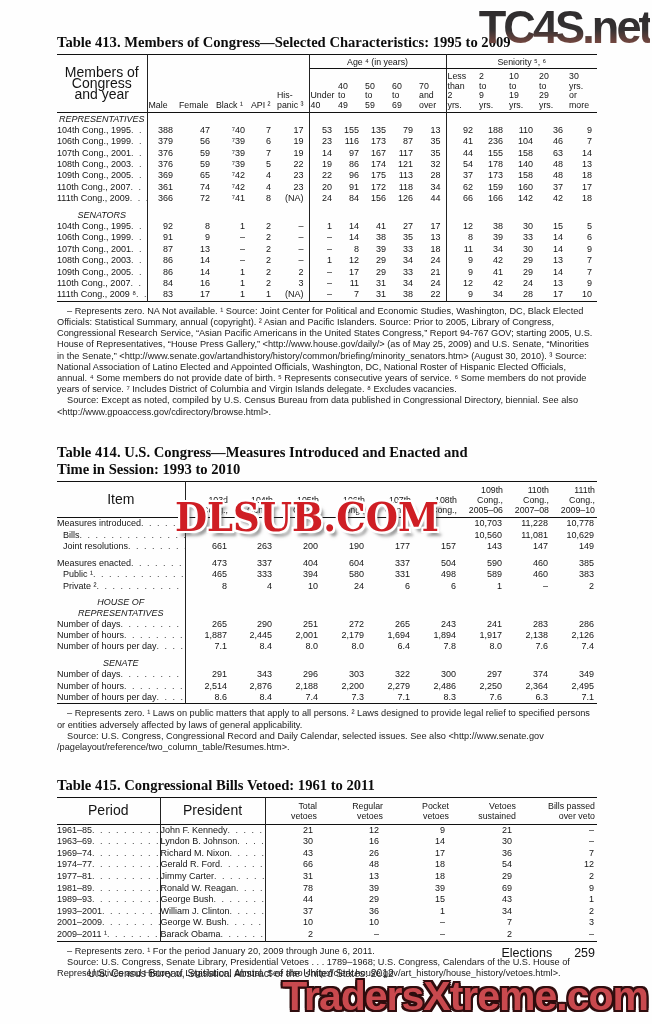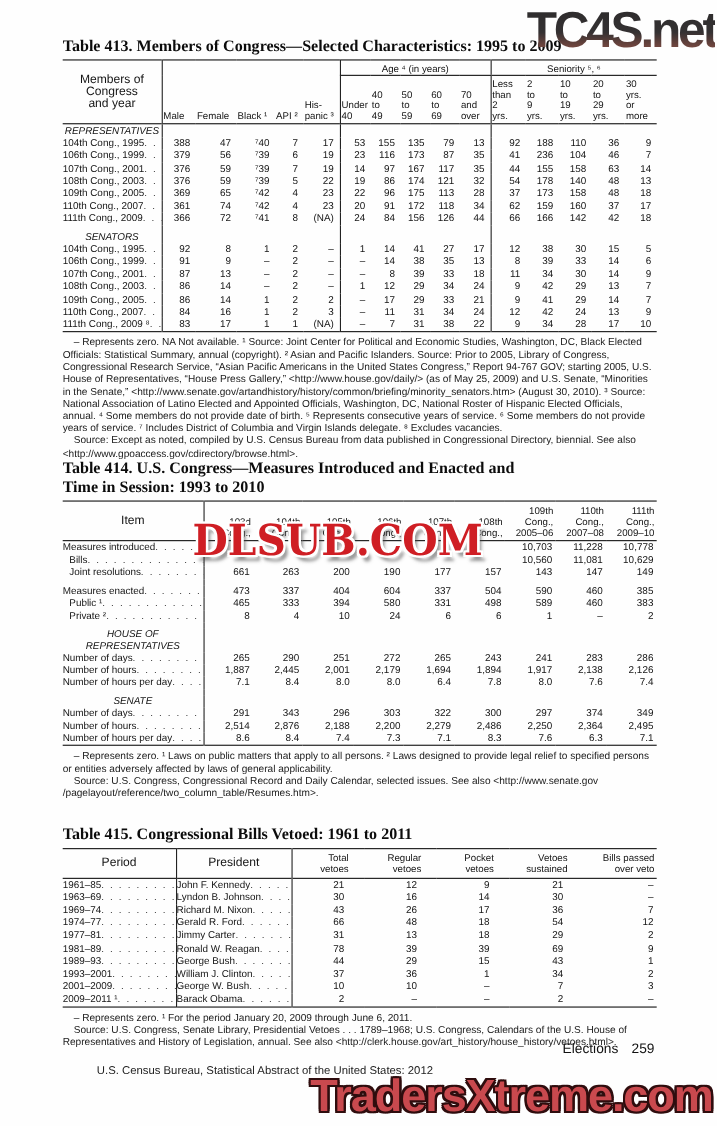--- a/index.html
+++ b/index.html
@@ -12,21 +12,21 @@
   table{border-collapse:collapse;table-layout:fixed;width:540px;}
   td,th{padding:0;font-weight:normal;}
   .vr{border-right:1px solid #222;}
   .vl{border-left:1px solid #222;}
   .rule-table{border-top:1.4px solid #111;border-bottom:1.4px solid #111;}
   thead{border-bottom:1px solid #111;}
   .h-group{border-bottom:1px solid #111;text-align:center;font-size:8.8px;padding:2px 0 1px;}
   .h-sub,.h-demo{vertical-align:bottom;text-align:left;white-space:pre-line;
                  font-size:8.8px;line-height:9.6px;padding:3px 1px 2px;}
   .h-label{vertical-align:middle;text-align:center;white-space:pre-line;
-           font-size:11px;line-height:11px;}
+           font-size:14px;line-height:11px;}
   .h-right{vertical-align:bottom;text-align:right;white-space:pre-line;
            font-size:8.8px;line-height:10.2px;padding:3px 2px 2px 0;}
   tbody td{height:11.4px;line-height:11.4px;font-size:9px;}
   td.num{text-align:right;padding-right:5px;white-space:nowrap;}
   td.lbl{overflow:hidden;}
   .lblflex{display:flex;align-items:baseline;overflow:hidden;}
   .lblflex .txt{white-space:nowrap;}
   .lblflex .dots{flex:1;overflow:hidden;white-space:nowrap;letter-spacing:1.5px;color:#333;}
   td.sec{ text-align:center;white-space:pre-line;line-height:10.8px;font-style:italic;}
   tr.gap td{height:5px;line-height:5px;}
@@ -54,23 +54,23 @@
     text-shadow:-2px -2px 0 #fff,2px -2px 0 #fff,-2px 2px 0 #fff,2px 2px 0 #fff,
       -2px 0 0 #fff,2px 0 0 #fff,0 -2px 0 #fff,0 2px 0 #fff,
       4px 5px 3px rgba(70,70,70,.55);}
   .wm-bottom{position:absolute;bottom:6px;right:4px;z-index:6;
     font-family:"Liberation Sans",sans-serif;font-weight:900;font-size:41px;line-height:44px;
     letter-spacing:-1px;color:#c9494e;
     text-shadow:-2px -2px 0 #2f0d0e,2px -2px 0 #2f0d0e,-2px 2px 0 #2f0d0e,2px 2px 0 #2f0d0e,
       -2px 0 0 #2f0d0e,2px 0 0 #2f0d0e,0 -2px 0 #2f0d0e,0 2px 0 #2f0d0e,
       0 0 7px rgba(255,255,255,.95);margin-top:19px;}
   .elections{position:absolute;right:57px;top:946px;font-size:12.5px;color:#111;}
-  .elections .num{margin-left:12px;}
+  .elections .num{margin-left:22px;}
   .source-line{position:absolute;left:88px;top:968px;font-size:10.3px;color:#222;}
-  .sp414{}
+  .sp414{margin-top:26px;}
   .sp415{margin-top:24px;}
 </style>
 </head>
 <body>
 
 <div class="page">
   <div class="wm-top">TC4S.net</div>
 
   <div class="content">
     <div style="height:34px"></div>

